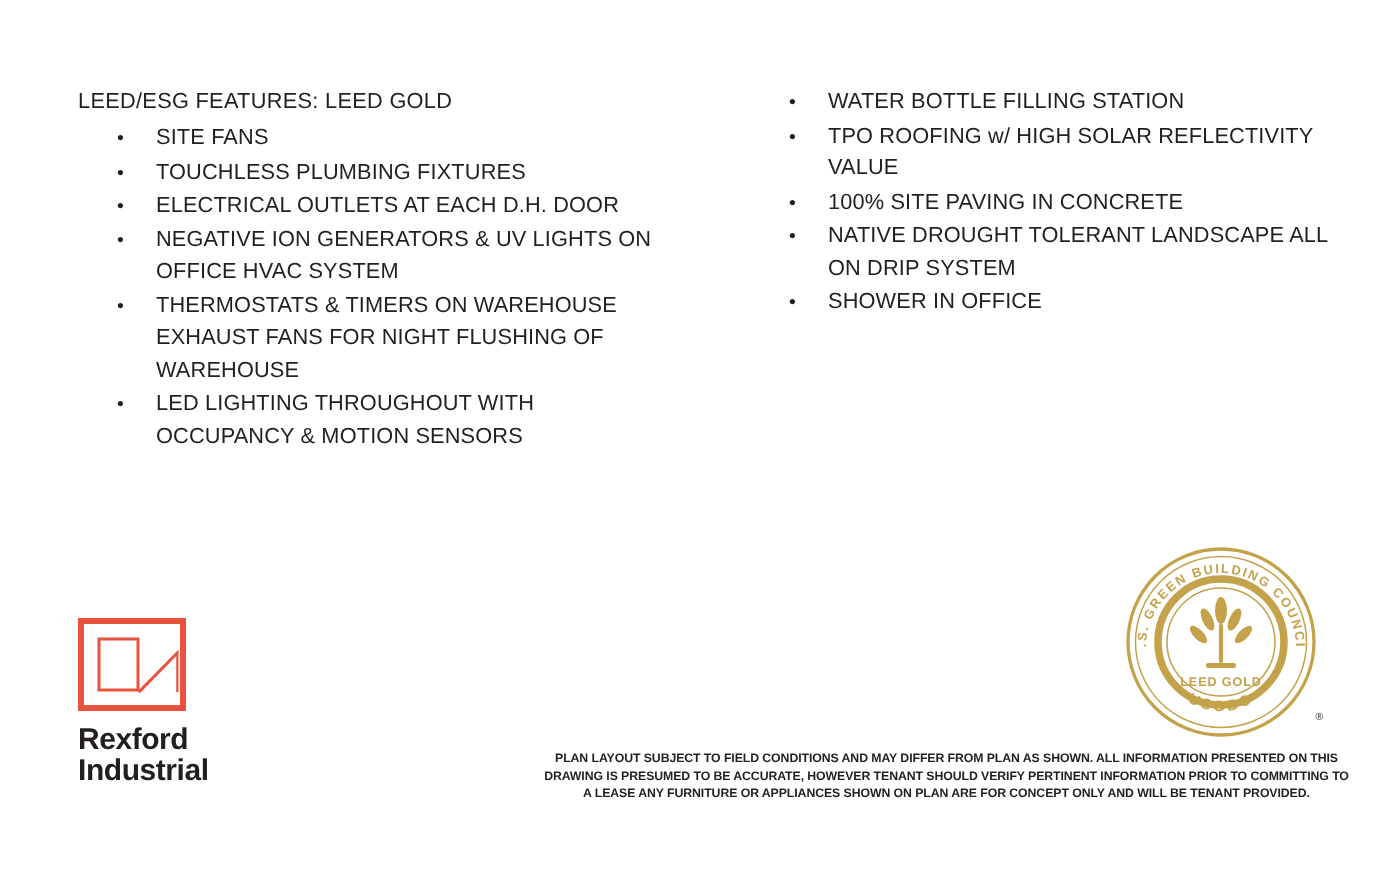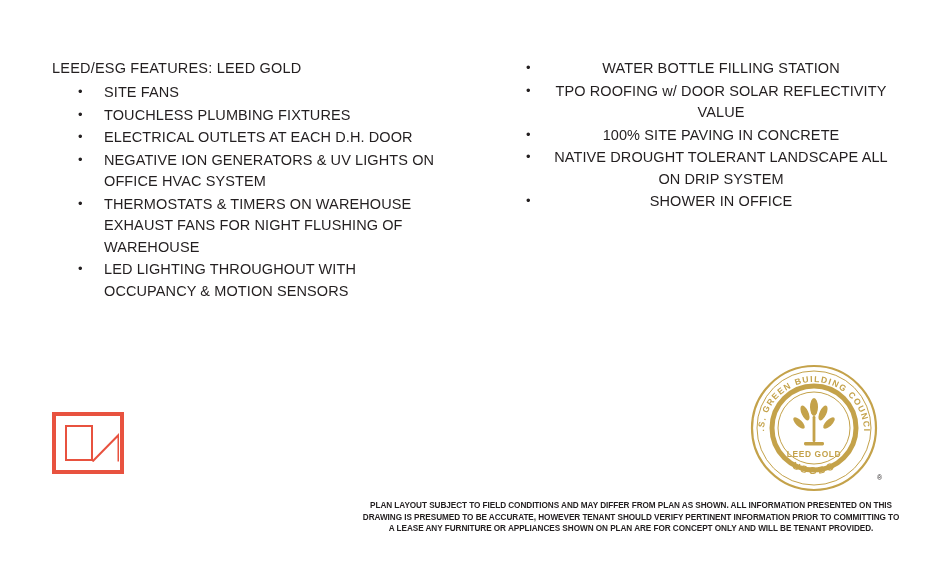--- a/index.html
+++ b/index.html
@@ -26,21 +26,20 @@
     position: absolute;
     left: 52px;
     top: 60px;
     width: 400px;
   }
   .col-right {
     position: absolute;
     left: 500px;
     top: 58px;
     width: 390px;
-    text-align: center;
   }
 
   .list-heading {
     font-size: 14.5px;
     font-weight: normal;
     letter-spacing: 0.2px;
     color: #231f20;
     margin: 0 0 6px 0;
     white-space: nowrap;
   }
@@ -146,33 +145,37 @@
       <li>ELECTRICAL OUTLETS AT EACH D.H. DOOR</li>
       <li>NEGATIVE ION GENERATORS &amp; UV LIGHTS ON OFFICE HVAC SYSTEM</li>
       <li>THERMOSTATS &amp; TIMERS ON WAREHOUSE EXHAUST FANS FOR NIGHT FLUSHING OF WAREHOUSE</li>
       <li>LED LIGHTING THROUGHOUT WITH OCCUPANCY &amp; MOTION SENSORS</li>
     </ul>
   </div>
 
   <div class="col-right">
     <ul class="feat">
       <li>WATER BOTTLE FILLING STATION</li>
-      <li>TPO ROOFING w/ DOOR SOLAR REFLECTIVITY VALUE</li>
+      <li>TPO ROOFING w/ HIGH SOLAR REFLECTIVITY VALUE</li>
       <li>100% SITE PAVING IN CONCRETE</li>
       <li>NATIVE DROUGHT TOLERANT LANDSCAPE ALL ON DRIP SYSTEM</li>
       <li>SHOWER IN OFFICE</li>
     </ul>
   </div>
 
   <div class="logo">
     <div class="logo-mark">
       <div class="inner-square"></div>
       <svg class="diag" viewBox="0 0 27 38">
         <polyline points="0.5,37.5 26.5,11 26.5,37.5" fill="none" stroke="#e8523f" stroke-width="2"></polyline>
       </svg>
+    </div>
+    <div class="logo-text">
+      <div>Rexford</div>
+      <div>Industrial</div>
     </div>
   </div>
 
   <div class="seal">
     <svg viewBox="0 0 140 140" width="140" height="140">
       <defs>
         <path id="arcTop" d="M 20,74 A 50,50 0 0 1 120,74" fill="none"></path>
         <path id="arcBottom" d="M 28,74 A 42,42 0 0 0 112,74" fill="none"></path>
       </defs>
       <circle cx="70" cy="70" r="62" fill="none" stroke="#c4a24a" stroke-width="2.2"></circle>

